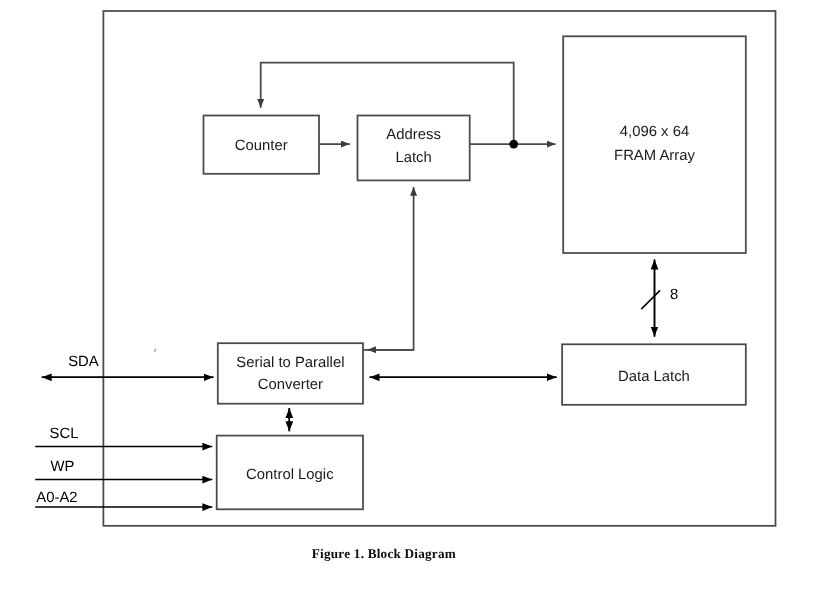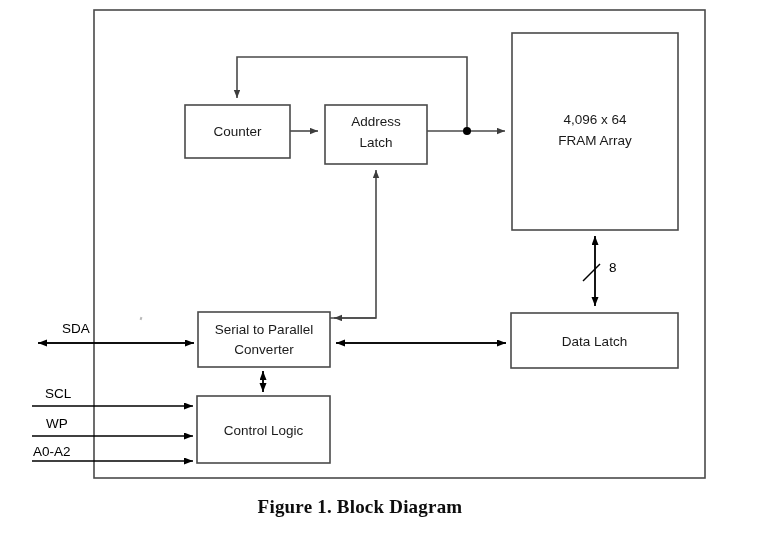--- a/index.html
+++ b/index.html
@@ -32,26 +32,26 @@
     font-size: 13.5px;
     fill: #000000;
   }
   .bus-label {
     font-family: "Liberation Sans", sans-serif;
     font-size: 13.5px;
     fill: #000000;
   }
   .fig-caption {
     position: absolute;
-    left: 15px;
+    left: 4px;
     top: 496px;
     width: 690px;
     text-align: center;
     font-family: "Liberation Serif", serif;
-    font-size: 19px;
+    font-size: 12px;
     font-weight: bold;
     color: #0d0d0d;
     letter-spacing: 0.2px;
   }
   .box-rect {
     fill: #ffffff;
     stroke: #4a4a4a;
     stroke-width: 1.6;
   }
   .outer-rect {

